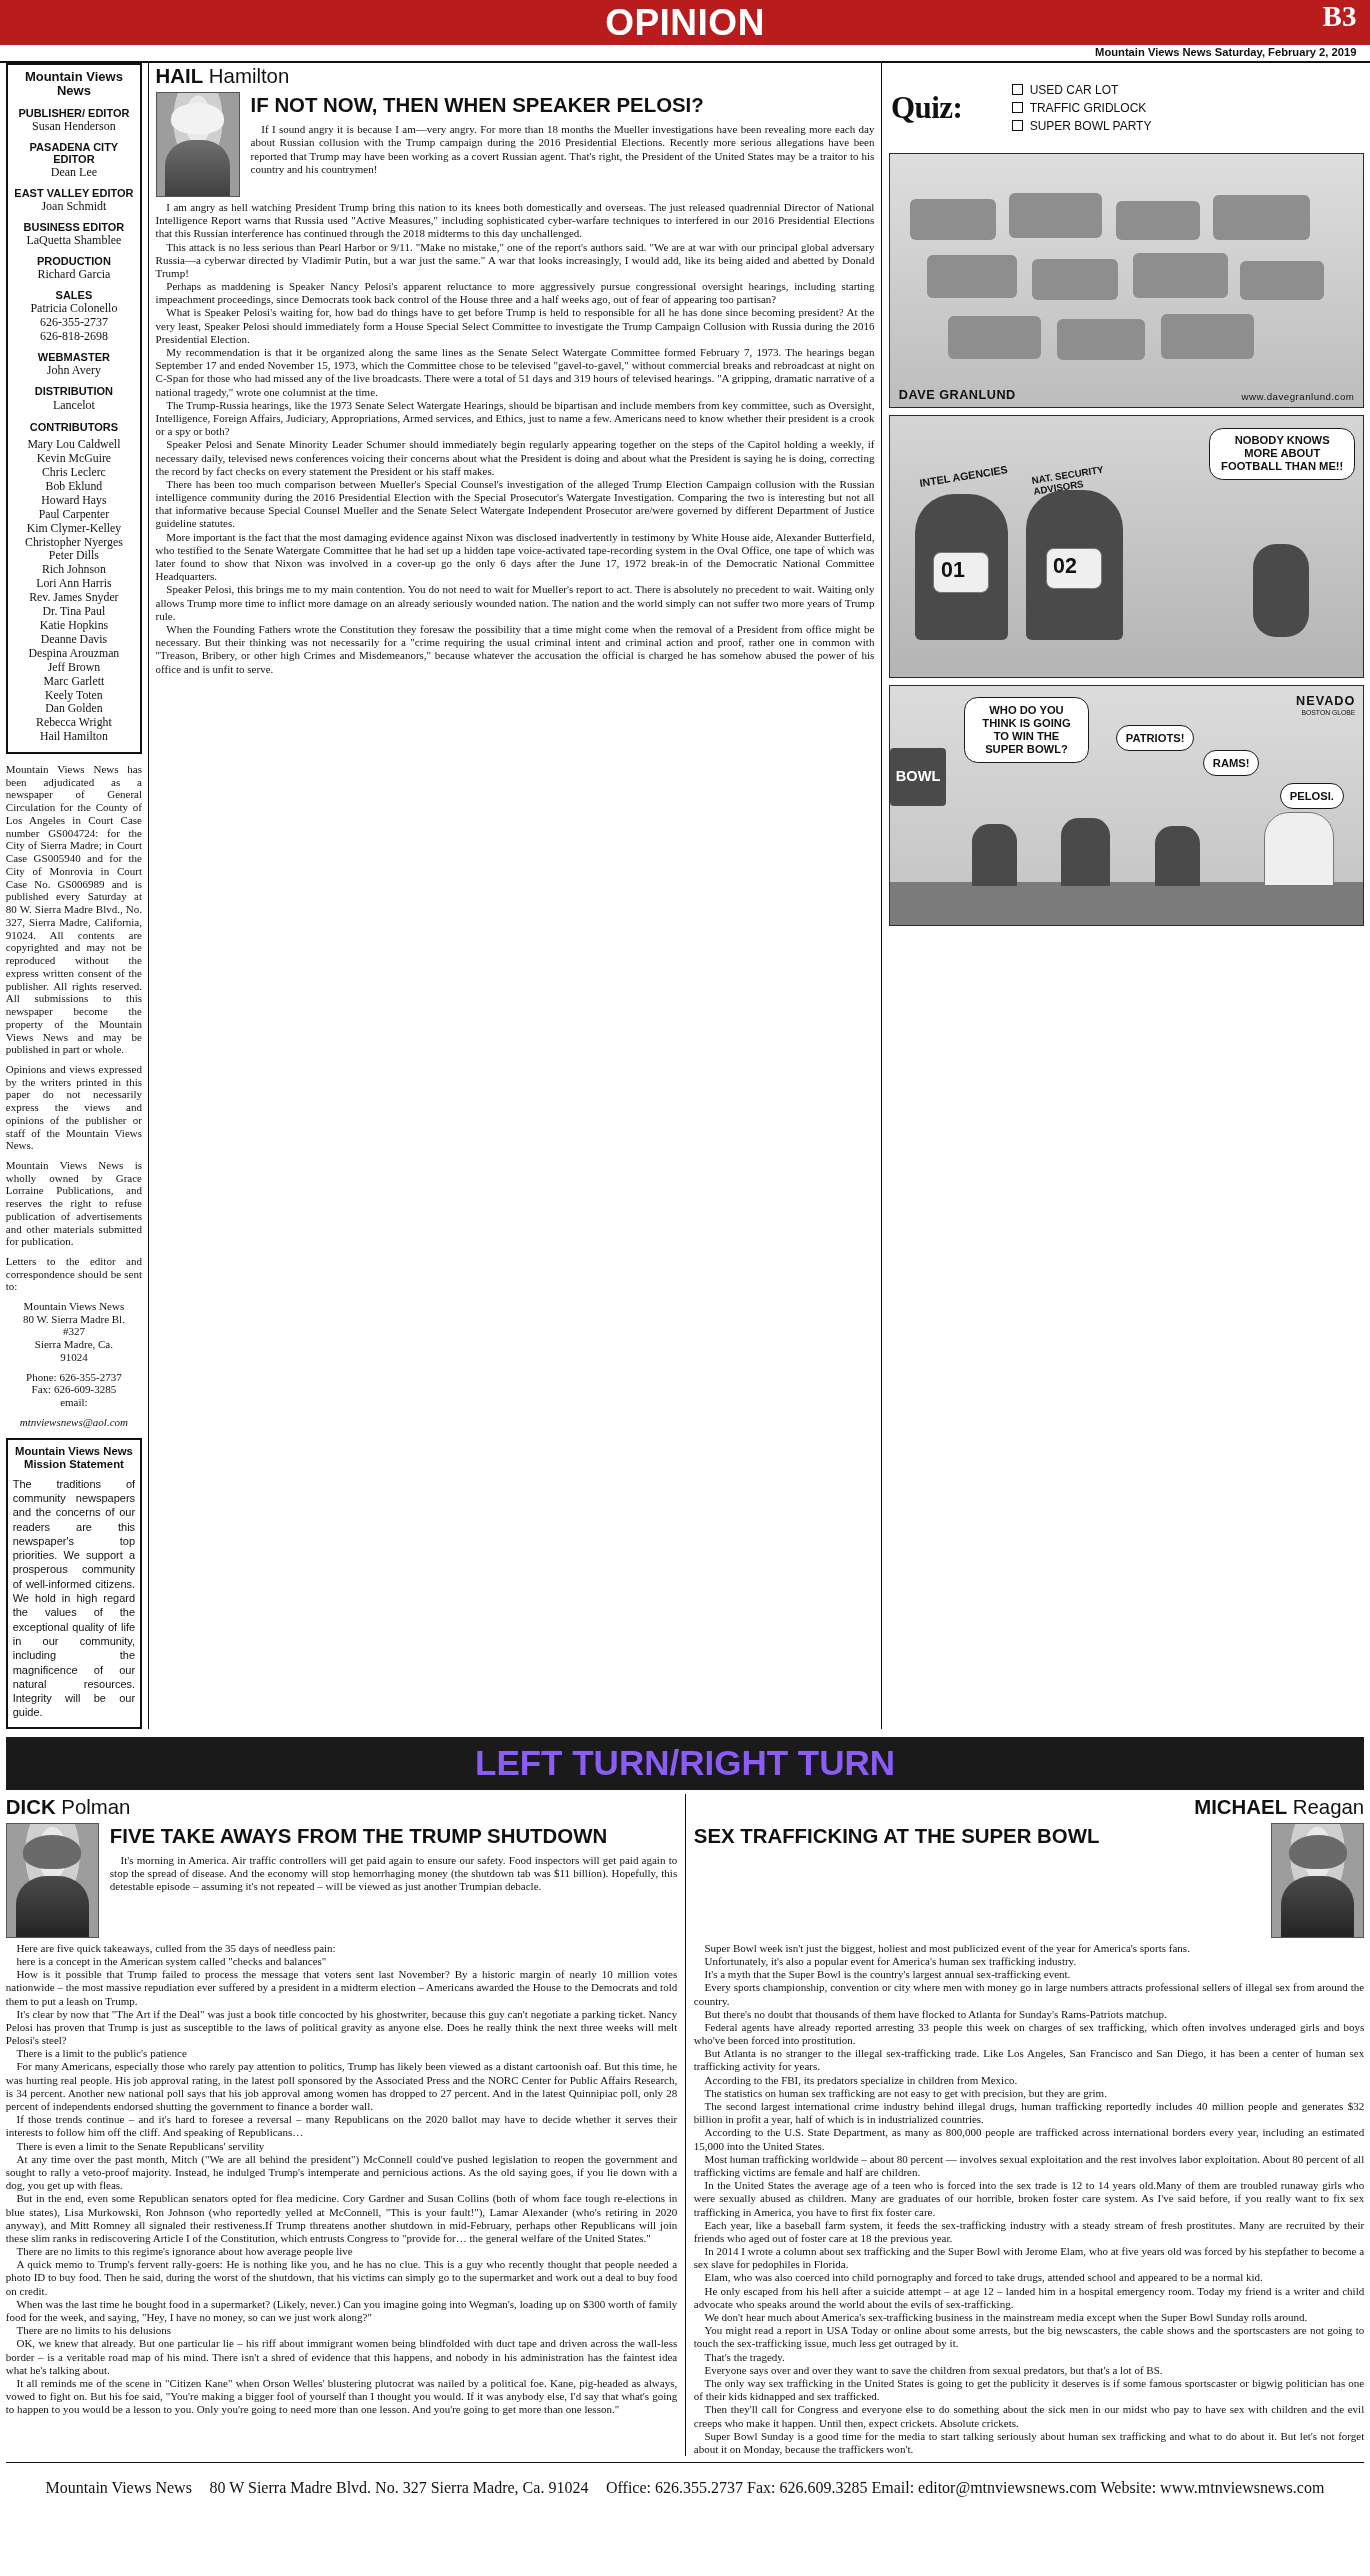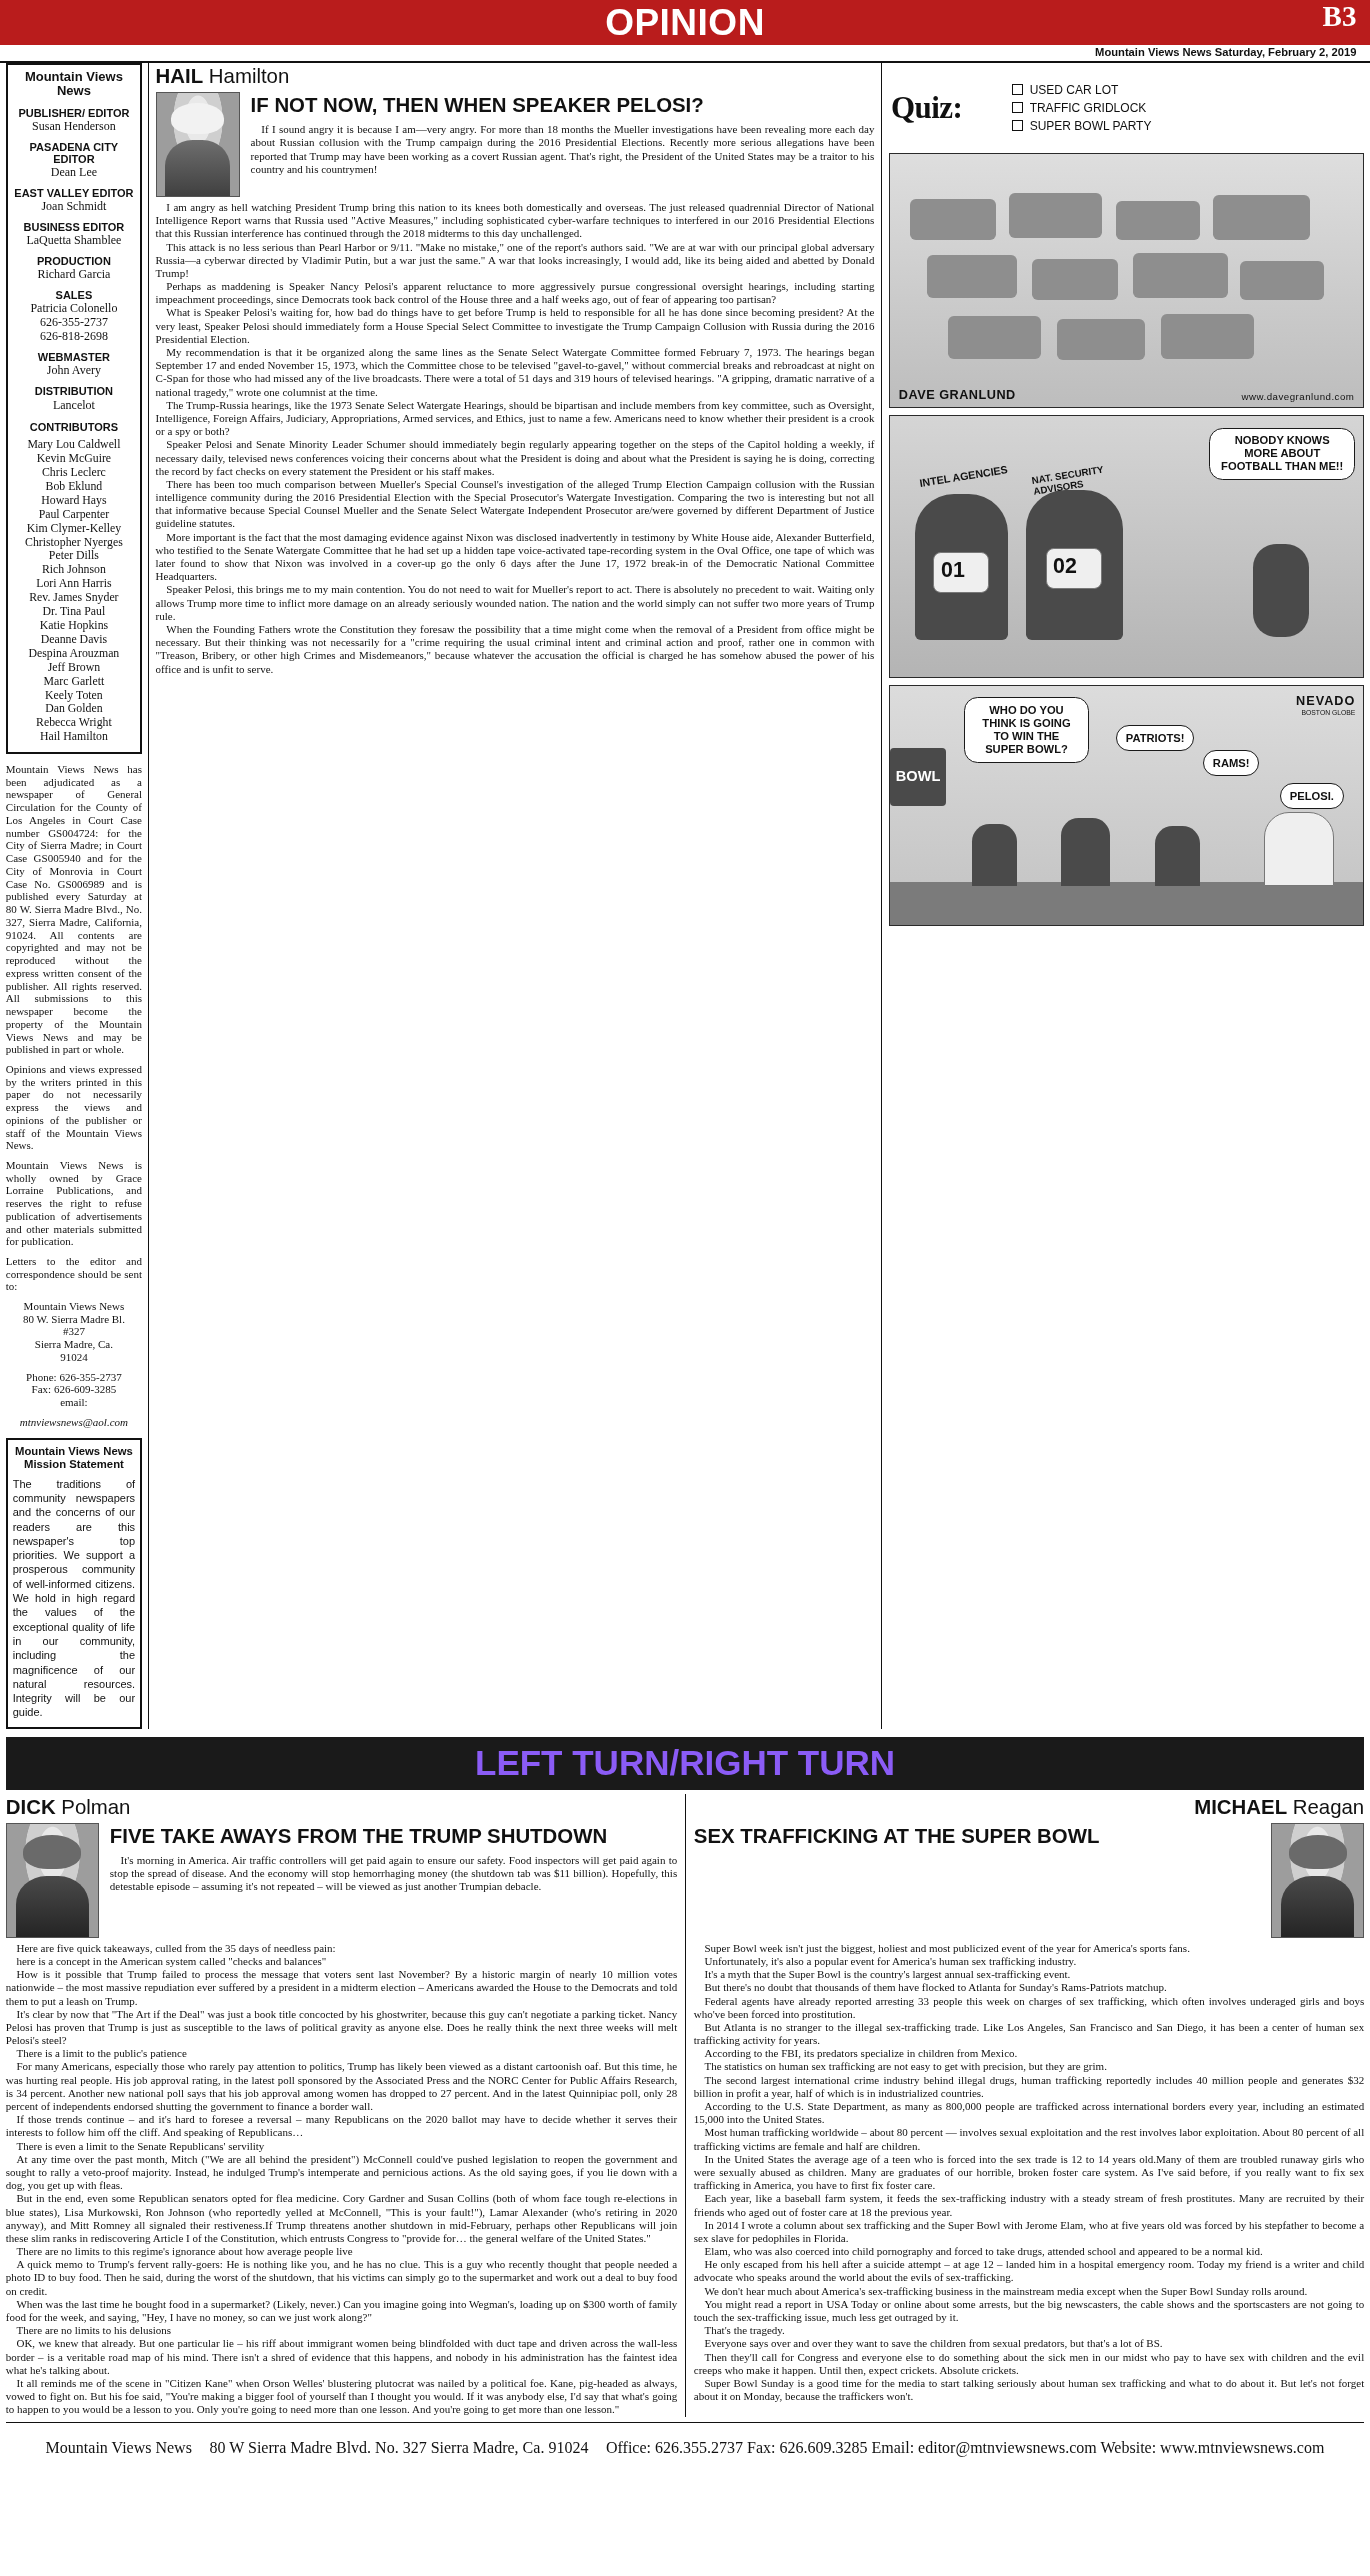--- a/index.html
+++ b/index.html
@@ -406,37 +406,39 @@
       <div class="headwrap">
         <div style="flex:1 1 auto;">
           <div class="arthead">SEX TRAFFICKING AT THE SUPER BOWL</div>
         </div>
         <div class="mugshot wide dark"></div>
       </div>
       <div class="body-text" id="reagan-body">
           <p>Super Bowl week isn't just the biggest, holiest and most publicized event of the year for America's sports fans.</p>
           <p>Unfortunately, it's also a popular event for America's human sex trafficking industry.</p>
           <p>It's a myth that the Super Bowl is the country's largest annual sex-trafficking event.</p>
+          <p>Every sports championship, convention or city where men with money go in large numbers attracts professional sellers of illegal sex from around the country.</p>
           <p>But there's no doubt that thousands of them have flocked to Atlanta for Sunday's Rams-Patriots matchup.</p>
           <p>Federal agents have already reported arresting 33 people this week on charges of sex trafficking, which often involves underaged girls and boys who've been forced into prostitution.</p>
           <p>But Atlanta is no stranger to the illegal sex-trafficking trade. Like Los Angeles, San Francisco and San Diego, it has been a center of human sex trafficking activity for years.</p>
           <p>According to the FBI, its predators specialize in children from Mexico.</p>
           <p>The statistics on human sex trafficking are not easy to get with precision, but they are grim.</p>
           <p>The second largest international crime industry behind illegal drugs, human trafficking reportedly includes 40 million people and generates $32 billion in profit a year, half of which is in industrialized countries.</p>
           <p>According to the U.S. State Department, as many as 800,000 people are trafficked across international borders every year, including an estimated 15,000 into the United States.</p>
           <p>Most human trafficking worldwide – about 80 percent — involves sexual exploitation and the rest involves labor exploitation. About 80 percent of all trafficking victims are female and half are children.</p>
           <p>In the United States the average age of a teen who is forced into the sex trade is 12 to 14 years old.Many of them are troubled runaway girls who were sexually abused as children. Many are graduates of our horrible, broken foster care system. As I've said before, if you really want to fix sex trafficking in America, you have to first fix foster care.</p>
           <p>Each year, like a baseball farm system, it feeds the sex-trafficking industry with a steady stream of fresh prostitutes. Many are recruited by their friends who aged out of foster care at 18 the previous year.</p>
           <p>In 2014 I wrote a column about sex trafficking and the Super Bowl with Jerome Elam, who at five years old was forced by his stepfather to become a sex slave for pedophiles in Florida.</p>
           <p>Elam, who was also coerced into child pornography and forced to take drugs, attended school and appeared to be a normal kid.</p>
           <p>He only escaped from his hell after a suicide attempt – at age 12 – landed him in a hospital emergency room. Today my friend is a writer and child advocate who speaks around the world about the evils of sex-trafficking.</p>
           <p>We don't hear much about America's sex-trafficking business in the mainstream media except when the Super Bowl Sunday rolls around.</p>
           <p>You might read a report in USA Today or online about some arrests, but the big newscasters, the cable shows and the sportscasters are not going to touch the sex-trafficking issue, much less get outraged by it.</p>
           <p>That's the tragedy.</p>
           <p>Everyone says over and over they want to save the children from sexual predators, but that's a lot of BS.</p>
+          <p>The only way sex trafficking in the United States is going to get the publicity it deserves is if some famous sportscaster or bigwig politician has one of their kids kidnapped and sex trafficked.</p>
           <p>Then they'll call for Congress and everyone else to do something about the sick men in our midst who pay to have sex with children and the evil creeps who make it happen. Until then, expect crickets. Absolute crickets.</p>
           <p>Super Bowl Sunday is a good time for the media to start talking seriously about human sex trafficking and what to do about it. But let's not forget about it on Monday, because the traffickers won't.</p>
         </div>
     </div>
 
   </div>
 
   <div class="foot">
     <span>Mountain Views News</span><span class="sep"></span>
     <span>80 W Sierra Madre Blvd.  No. 327   Sierra Madre, Ca.  91024</span><span class="sep"></span>

